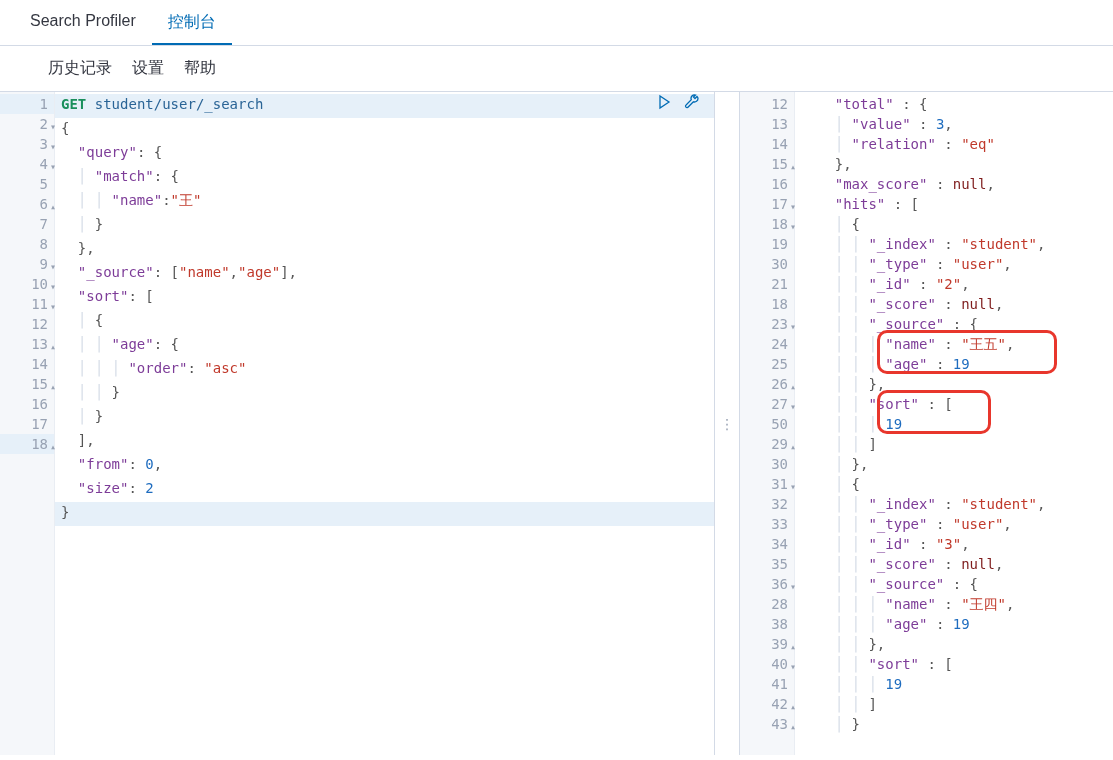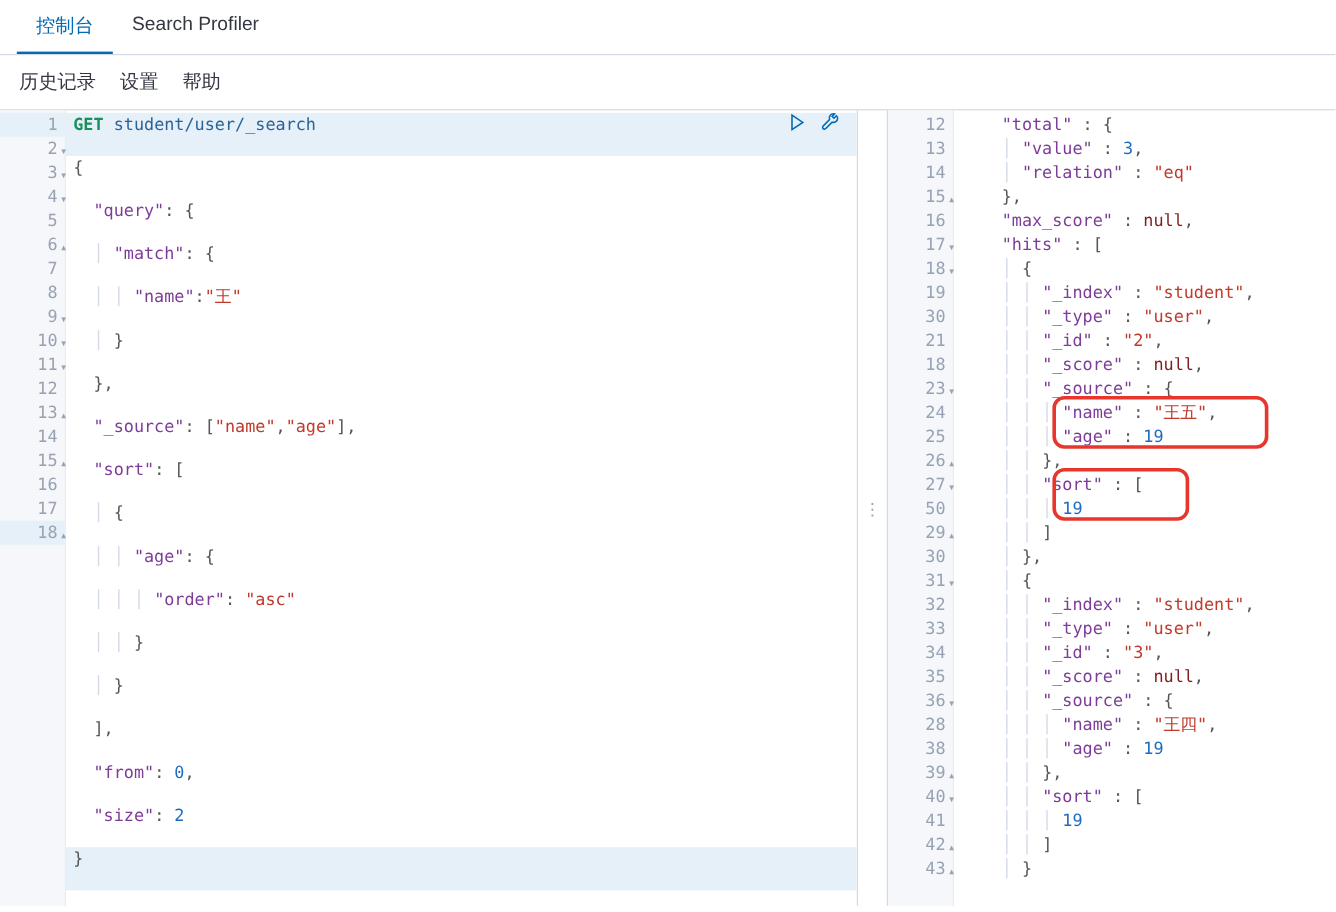--- a/index.html
+++ b/index.html
@@ -2,35 +2,35 @@
 <html><head>
 <meta charset="utf-8">
 <style>
 * { margin: 0; padding: 0; box-sizing: border-box; }
 body { font-family: -apple-system, "Segoe UI", "PingFang SC", "Microsoft YaHei", sans-serif; font-size: 14px; color: #343741; background: #fff; width: 1113px; height: 760px; overflow: hidden; }
 
 .tabs { display: flex; border-bottom: 1px solid #d3dae6; padding: 0 14px; }
 .tab { padding: 12px 16px 10px; cursor: pointer; color: #343741; font-size: 16px; border-bottom: 2px solid transparent; }
 .tab.active { color: #006bb4; border-bottom-color: #006bb4; }
 
-.subnav { display: flex; gap: 20px; padding: 12px 16px; font-size: 16px; color: #343741; }
+.subnav { display: flex; gap: 20px; padding: 12px 16px; font-size: 16px; color: #343741; margin-left: 32px; }
 .subnav span { cursor: pointer; }
 
 .panels { display: flex; height: calc(100% - 96px); border-top: 1px solid #d3dae6; }
 .panel-left { flex: 0 0 715px; display: flex; border-right: 1px solid #d3dae6; position: relative; }
 .panel-divider { width: 25px; display: flex; align-items: center; justify-content: center; border-right: 1px solid #d3dae6; color: #98a2b3; }
 .panel-right { flex: 1; display: flex; overflow: hidden; }
 
 .gutter { width: 55px; background: #f5f7fa; border-right: 1px solid #e9edf3; text-align: right; color: #98a2b3; font-family: Menlo, Consolas, monospace; font-size: 14px; padding-top: 2px; user-select: none; }
 .gutter .ln { height: 20px; line-height: 20px; padding-right: 6px; position: relative; }
 .gutter .ln.hl { background: #e6f0f9; }
 .gutter .ln .fold { position: absolute; right: -2px; top: 3px; font-size: 10px; color: #98a2b3; }
 
 .code { flex: 1; font-family: Menlo, Consolas, monospace; font-size: 14px; padding-top: 2px; position: relative; overflow: hidden; }
-.code .row { height: 36px; line-height: 20px; white-space: pre; padding-left: 6px; position: relative; }
+.code .row { height: 24px; line-height: 20px; white-space: pre; padding-left: 6px; position: relative; }
 .code .row.hl { background: #e6f0f9; }
 
 .actions { position: absolute; top: 2px; right: 12px; display: flex; gap: 10px; z-index: 5; }
 .actions .icon { width: 18px; height: 18px; cursor: pointer; color: #006bb4; }
 
 .t-key { color: #7d3c98; }
 .t-str { color: #c0392b; }
 .t-method { color: #1a8f5c; font-weight: 600; }
 .t-path { color: #2a6496; }
 .t-num { color: #1e6cbf; }
@@ -44,22 +44,22 @@
 
 .r-code { flex: 1; font-family: Menlo, Consolas, monospace; font-size: 14px; padding-top: 2px; position: relative; }
 .r-code .row { height: 20px; line-height: 20px; white-space: pre; padding-left: 6px; }
 
 .box1 { position: absolute; border: 3px solid #e8362c; border-radius: 10px; pointer-events: none; }
 </style>
 </head>
 <body>
 
 <div class="tabs">
+  <div class="tab">Search Profiler</div>
   <div class="tab active">控制台</div>
-  <div class="tab">Search Profiler</div>
 </div>
 
 <div class="subnav">
   <span>历史记录</span>
   <span>设置</span>
   <span>帮助</span>
 </div>
 
 <div class="panels">
 

